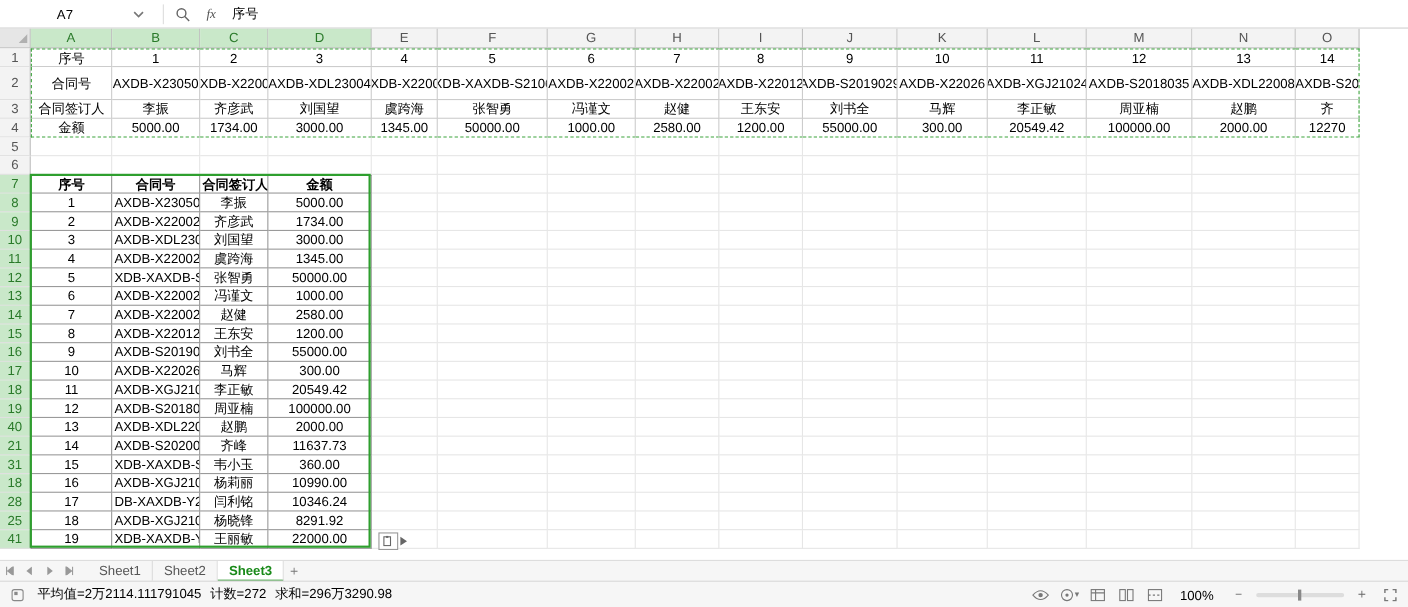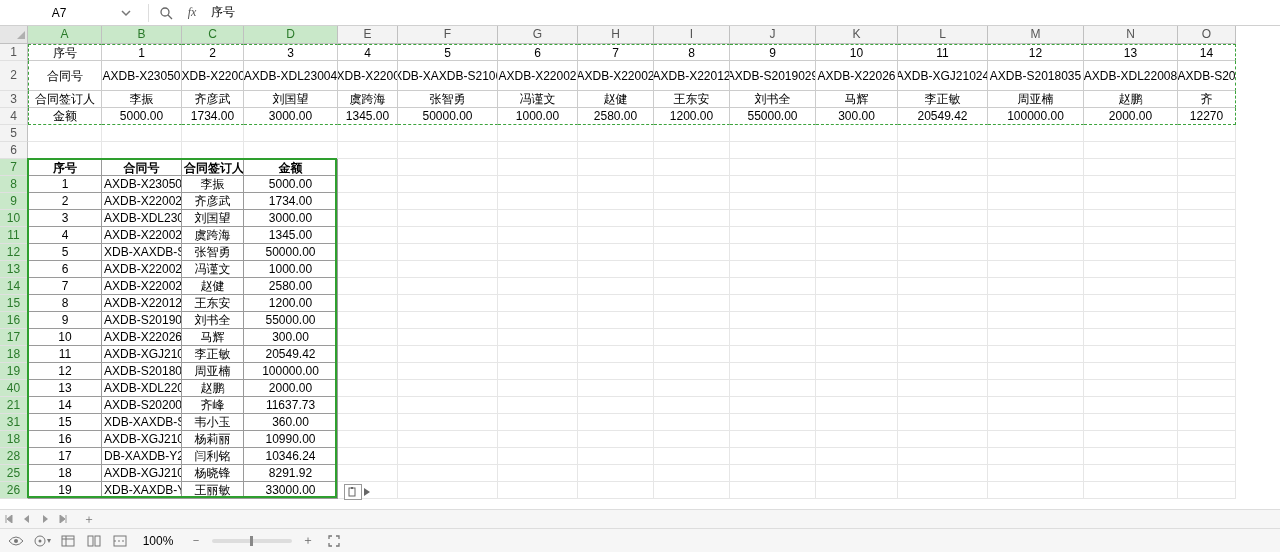--- a/index.html
+++ b/index.html
@@ -130,21 +130,21 @@
       <div class="row-h sel">16</div>
       <div class="row-h sel">17</div>
       <div class="row-h sel">18</div>
       <div class="row-h sel">19</div>
       <div class="row-h sel">40</div>
       <div class="row-h sel">21</div>
       <div class="row-h sel">31</div>
       <div class="row-h sel">18</div>
       <div class="row-h sel">28</div>
       <div class="row-h sel">25</div>
-      <div class="row-h sel">26</div>
+      <div class="row-h sel">41</div>
     </div>
   <div class="cells" id="cells">
       <div class="row">
         <div class="cell dash-top dash-left" style="width: 74px; border-right: 1px solid rgb(204, 204, 204); border-bottom: 1px solid rgb(204, 204, 204);">序号</div>
         <div class="cell dash-top" style="width: 80px; border-right: 1px solid rgb(204, 204, 204); border-bottom: 1px solid rgb(204, 204, 204);">1</div>
         <div class="cell dash-top" style="width: 62px; border-right: 1px solid rgb(204, 204, 204); border-bottom: 1px solid rgb(204, 204, 204);">2</div>
         <div class="cell dash-top" style="width: 94px; border-right: 1px solid rgb(204, 204, 204); border-bottom: 1px solid rgb(204, 204, 204);">3</div>
         <div class="cell dash-top" style="width: 60px; border-right: 1px solid rgb(204, 204, 204); border-bottom: 1px solid rgb(204, 204, 204);">4</div>
         <div class="cell dash-top" style="width: 100px; border-right: 1px solid rgb(204, 204, 204); border-bottom: 1px solid rgb(204, 204, 204);">5</div>
         <div class="cell dash-top" style="width: 80px; border-right: 1px solid rgb(204, 204, 204); border-bottom: 1px solid rgb(204, 204, 204);">6</div>
@@ -562,21 +562,21 @@
         <div class="cell" style="width: 82px;"></div>
         <div class="cell" style="width: 90px;"></div>
         <div class="cell" style="width: 96px;"></div>
         <div class="cell" style="width: 94px;"></div>
         <div class="cell" style="width: 58px;"></div>
       </div>
       <div class="row">
         <div class="cell" style="width: 74px; border-right: 1px solid rgb(154, 154, 154); border-bottom: 1px solid rgb(154, 154, 154); border-left: 1px solid rgb(154, 154, 154);">19</div>
         <div class="cell" style="width: 80px; border-right: 1px solid rgb(154, 154, 154); border-bottom: 1px solid rgb(154, 154, 154);">XDB-XAXDB-Y2300</div>
         <div class="cell" style="width: 62px; border-right: 1px solid rgb(154, 154, 154); border-bottom: 1px solid rgb(154, 154, 154);">王丽敏</div>
-        <div class="cell" style="width: 94px; border-right: 1px solid rgb(154, 154, 154); border-bottom: 1px solid rgb(154, 154, 154);">33000.00</div>
+        <div class="cell" style="width: 94px; border-right: 1px solid rgb(154, 154, 154); border-bottom: 1px solid rgb(154, 154, 154);">22000.00</div>
         <div class="cell" style="width: 60px;"></div>
         <div class="cell" style="width: 100px;"></div>
         <div class="cell" style="width: 80px;"></div>
         <div class="cell" style="width: 76px;"></div>
         <div class="cell" style="width: 76px;"></div>
         <div class="cell" style="width: 86px;"></div>
         <div class="cell" style="width: 82px;"></div>
         <div class="cell" style="width: 90px;"></div>
         <div class="cell" style="width: 96px;"></div>
         <div class="cell" style="width: 94px;"></div>
@@ -607,33 +607,49 @@
       <svg width="8" height="8" viewBox="0 0 8 8">
         <path d="M2 0 L7 4 L2 8 Z" fill="#999"></path>
       </svg>
     </span>
   <span class="nav-btn">
       <svg width="8" height="8" viewBox="0 0 8 8">
         <path d="M7 0 V8 M1 0 L6 4 L1 8 Z" fill="#999" stroke="#999"></path>
       </svg>
     </span>
   <div style="width:8px"></div>
+  <div id="sheet-tabs" style="display:flex;">
+      <div class="sheet-tab">Sheet1</div>
+      <div class="sheet-tab">Sheet2</div>
+      <div class="sheet-tab active">Sheet3</div>
+    </div>
   <span class="add-sheet">＋</span>
   <div style="flex:1"></div>
 </div>
 
 <div class="hscroll">
   <span class="arrow">◂</span>
   <div class="track">
     <div class="thumb"></div>
   </div>
   <span class="arrow">▸</span>
 </div>
 
 <div class="status-bar">
+  <div class="status-left">
+    <span class="sb-icon">
+      <svg width="14" height="14" viewBox="0 0 14 14">
+          <rect x="2" y="2" width="10" height="10" rx="2" fill="none" stroke="#888"></rect>
+          <rect x="4" y="4" width="3" height="3" fill="#888"></rect>
+        </svg>
+    </span>
+    <span>平均值=2万2114.111791045</span>
+    <span>计数=272</span>
+    <span>求和=296万3290.98</span>
+  </div>
   <div class="status-right">
     <span class="sb-icon">
         <svg width="16" height="12" viewBox="0 0 16 12">
           <path d="M1 6 Q8 -2 15 6 Q8 14 1 6 Z" fill="none" stroke="#777"></path>
           <circle cx="8" cy="6" r="2" fill="#777"></circle>
         </svg>
       </span>
     <span class="sb-icon">
         <svg width="14" height="14" viewBox="0 0 14 14">
           <circle cx="7" cy="7" r="5" fill="none" stroke="#777"></circle>

